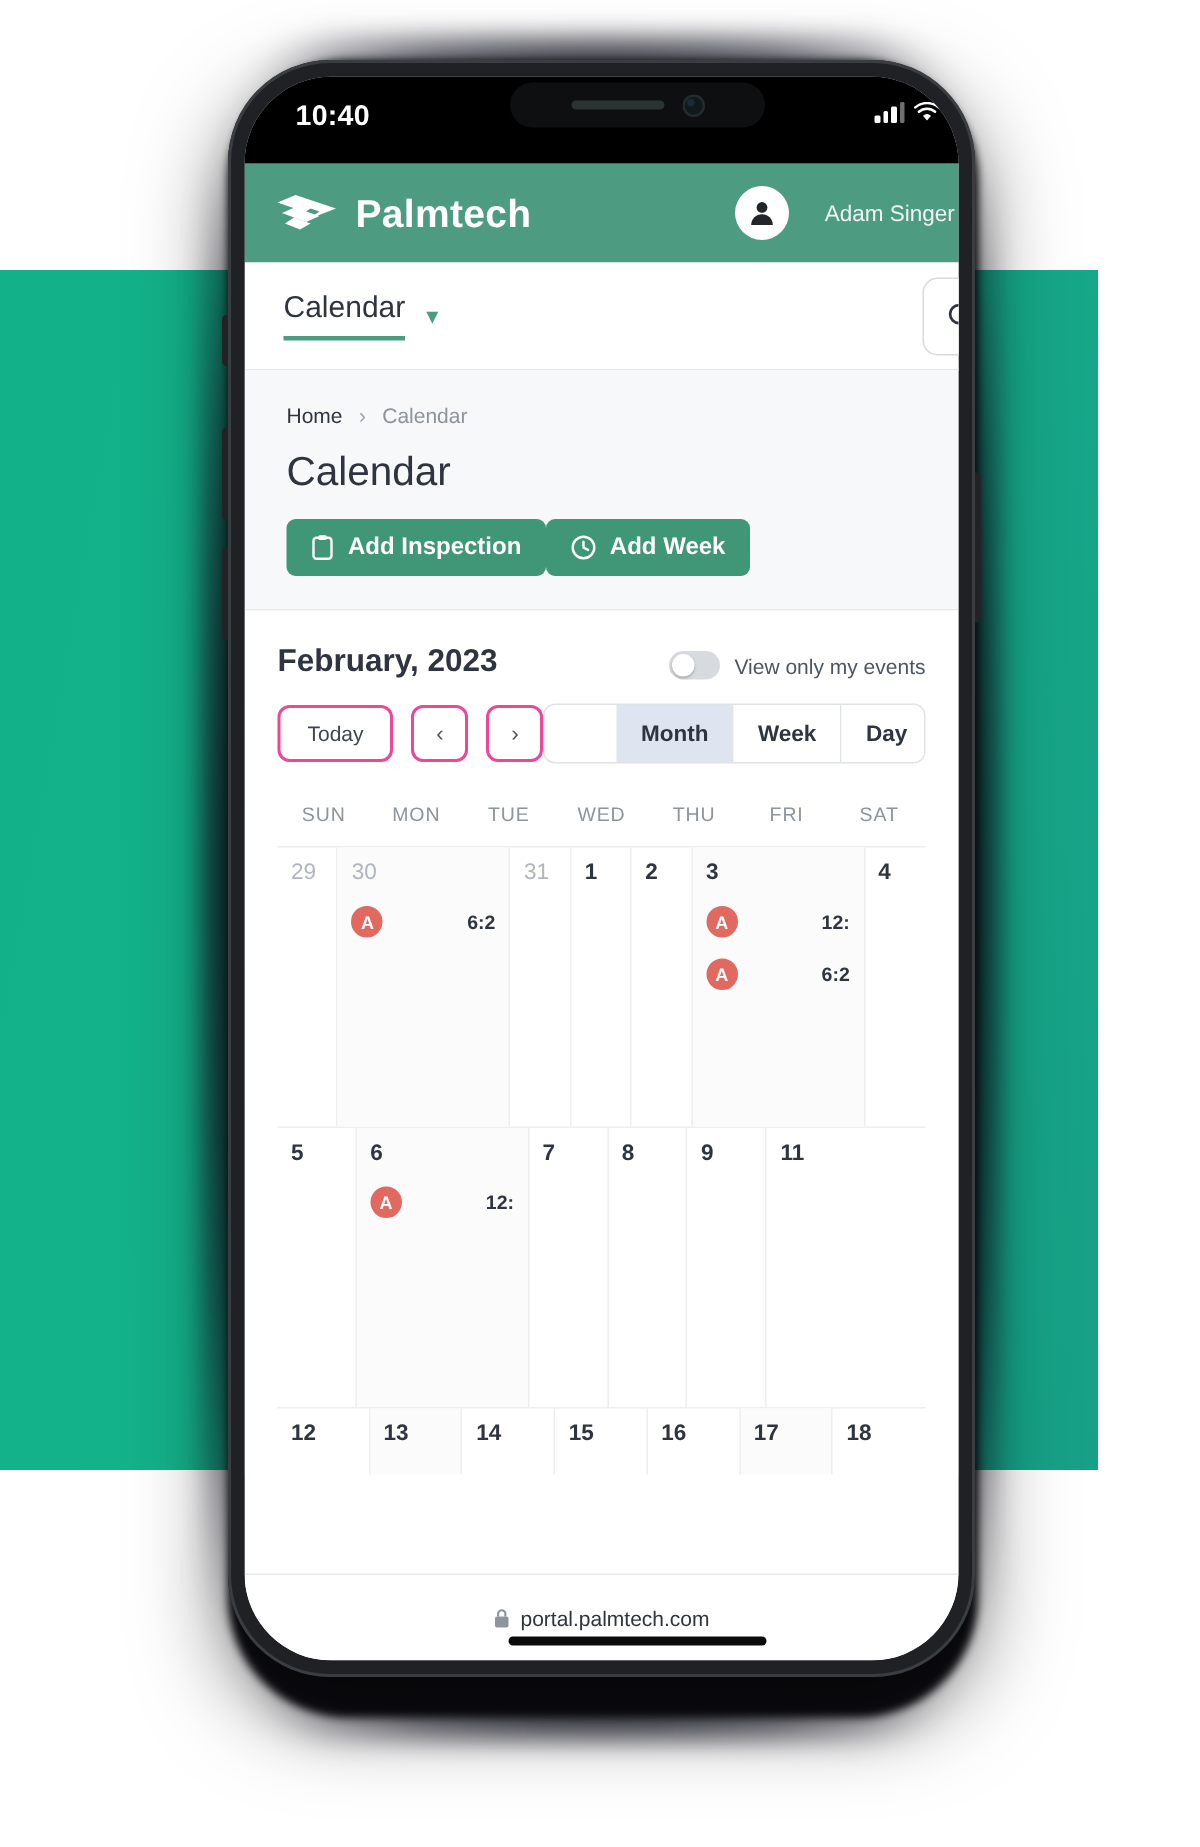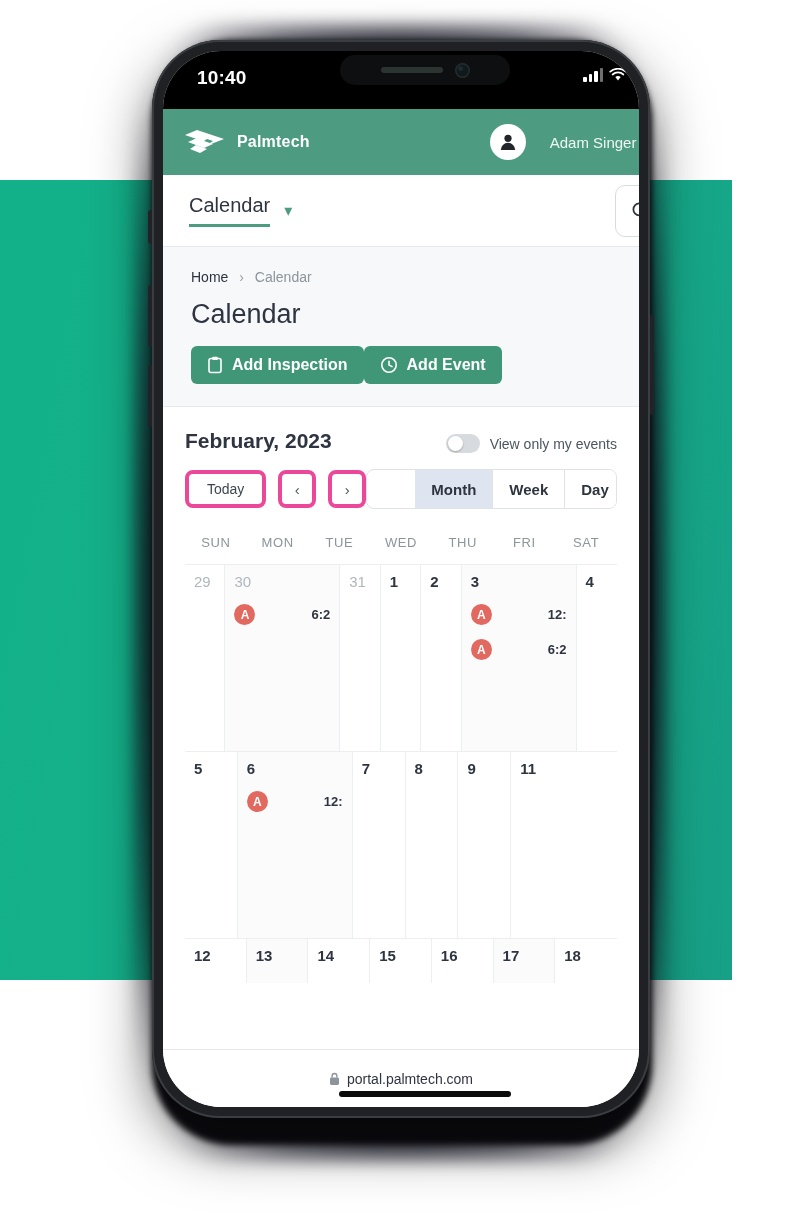--- a/index.html
+++ b/index.html
@@ -74,21 +74,21 @@
   .batt { width: 26px; height: 13px; border: 1.7px solid #fff; border-radius: 4px; position: relative; }
   .batt:after { content:""; position:absolute; right:-4px; top:3.5px; width:2px; height:5px; background:#fff; border-radius:0 2px 2px 0; }
   .batt span { position:absolute; left:1.5px; top:1.5px; bottom:1.5px; width:48%; background:#fff; border-radius:2px; display:block; }
 
   
   .appheader {
     height: 66px; background: #4d9c82; display: flex; align-items: center;
     justify-content: space-between; padding: 0 20px;
   }
   .brand { display: flex; align-items: center; gap: 12px; }
-  .brand-name { color:#fff; font-size: 16px; font-weight: bold; letter-spacing: .2px; }
+  .brand-name { color:#fff; font-size: 26px; font-weight: bold; letter-spacing: .2px; }
   .user { display: flex; align-items: center; gap: 24px; }
   .avatar-circle {
     width: 36px; height: 36px; border-radius: 50%; background: #fff;
     display: flex; align-items: center; justify-content: center;
   }
   .user-name { color: #eef7f3; font-size: 15px; }
   .chev-white { color:#eef7f3; font-size: 13px; }
 
   
   .navbar {
@@ -122,21 +122,21 @@
   .cal-wrap { background:#fff; padding: 22px 22px 0; }
   .cal-top { display:flex; align-items:flex-end; justify-content:space-between; }
   .month-label { font-size: 21px; color:#2e3440; font-weight: bold; }
   .toggle-row { display:flex; align-items:center; gap:10px; padding-top: 4px;}
   .switch { width: 34px; height: 19px; border-radius: 12px; background:#d7dade; position:relative; }
   .switch i { position:absolute; left:2px; top:2px; width:15px; height:15px; border-radius:50%; background:#fff; box-shadow:0 1px 2px rgba(0,0,0,.25); }
   .toggle-text { font-size: 14px; color:#4c5560; }
   .cal-ctrl { display:flex; align-items:center; justify-content:space-between; margin-top: 16px; }
   .ctrl-left { display:flex; align-items:center; gap: 12px; }
   .pill {
-    height: 38px; border:4px solid #ec4899; border-radius: 8px; background:#fff;
+    height: 38px; border:2px solid #ec4899; border-radius: 8px; background:#fff;
     display:flex; align-items:center; justify-content:center; font-size:14px; color:#3d4650;
     font-family:"Liberation Sans", sans-serif;
   }
   .pill.today { padding: 0 18px; }
   .pill.arrow { width: 38px; font-size: 15px; color:#4c5560; }
   .segmented { display:flex; border:1px solid #dfe2e6; border-radius: 8px; overflow:hidden; background:#fff;padding-left:48px; }
   .seg {
     padding: 0 16px; height: 38px; display:flex; align-items:center; justify-content:center;
     font-size: 15px; font-weight: bold; color:#2e3440; border-right:1px solid #dfe2e6;
     background:#fff;
@@ -269,21 +269,21 @@
                   <rect x="2" y="2.5" width="12" height="14" rx="2" stroke="#fff" stroke-width="1.6" fill="none"></rect>
                   <rect x="5.2" y="0.8" width="5.6" height="3.2" rx="1" fill="#fff"></rect>
                 </svg>
                 <span>Add Inspection</span>
               </button>
               <button class="btn-green">
                 <svg width="18" height="18" viewBox="0 0 18 18">
                   <circle cx="9" cy="9" r="7.2" stroke="#fff" stroke-width="1.6" fill="none"></circle>
                   <path d="M9 5.2 V9 L12 10.6" stroke="#fff" stroke-width="1.6" fill="none" stroke-linecap="round"></path>
                 </svg>
-                <span>Add Event</span>
+                <span>Add Week</span>
               </button>
             </div>
             <div class="divider"></div>
           </div>
 
           <div class="cal-wrap">
             <div class="cal-top">
               <div class="month-label">February, 2023</div>
               <div class="toggle-row">
                 <div class="switch">

